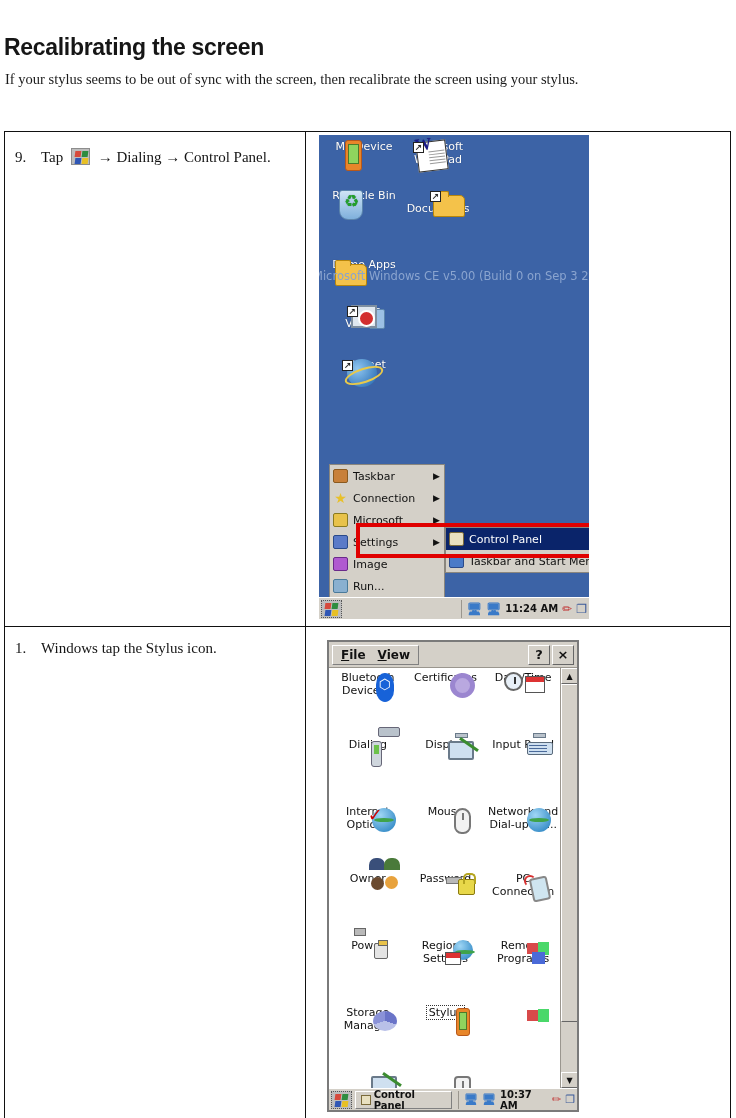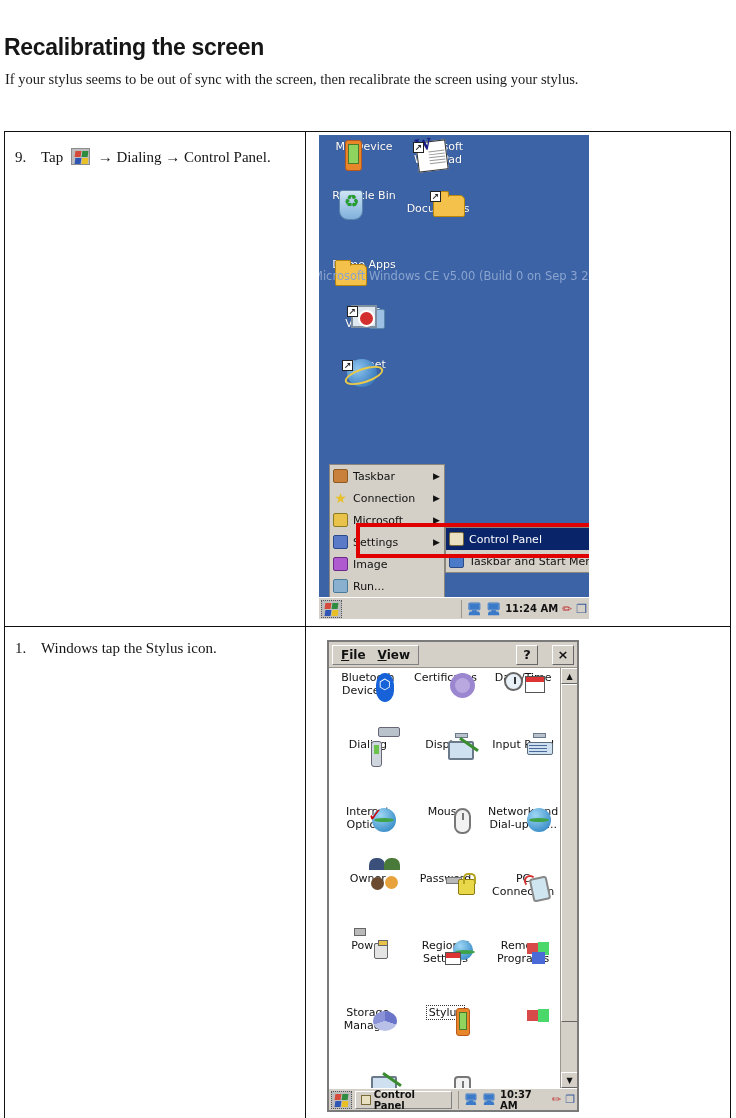--- a/index.html
+++ b/index.html
@@ -140,21 +140,21 @@
   .tb-tray { display:flex; align-items:center; gap:4px; border-left:1px solid #9a968e; padding-left:5px; height:18px; }
   .tb-btn { height:18px; display:flex; align-items:center; gap:3px; padding:0 5px; background:#d4d0c8; border:1px solid #fff; border-right-color:#808080; border-bottom-color:#808080; }
 
   
   .shot2 {
     position:absolute; left:322px; top:508px;
     width:252px; height:472px;
     background:#fff; border:2px solid #7a7a7a;
     font-family:"DejaVu Sans", sans-serif; overflow:hidden;
   }
-  .cp-title { height:26px; background:#d4d0c8; display:flex; align-items:center; padding:2px 3px; gap:14px; border-bottom:1px solid #9a968e; }
+  .cp-title { height:26px; background:#d4d0c8; display:flex; align-items:center; padding:2px 3px; gap:2px; border-bottom:1px solid #9a968e; }
   .cp-menu { display:flex; gap:12px; background:#d4d0c8; border:1.5px solid #fff; border-right-color:#808080; border-bottom-color:#808080; padding:2px 8px; font-size:12px; font-weight:bold; }
   .cp-menu span u { text-decoration:underline; }
   .cp-fill { flex:1; }
   .cp-btn { width:22px; height:20px; background:#d4d0c8; border:1.5px solid #fff; border-right-color:#666; border-bottom-color:#666; display:flex; align-items:center; justify-content:center; font-size:13px; font-weight:bold; }
   .cp-body { position:relative; height:420px; background:#fff; overflow:hidden; }
   .cp-grid { display:grid; grid-template-columns:repeat(3,1fr); padding:4px 0 0 0; }
   .cp-item { text-align:center; font-size:11px; line-height:12.5px; color:#111; padding-bottom:4px; height:67px; }
   .cp-item .gfx { width:34px; height:32px; margin:1px auto 1px; position:relative; }
   .cp-scroll { position:absolute; right:0; top:0; width:17px; height:420px; background:#d4d0c8; border-left:1px solid #9a968e; }
   .sc-btn { width:17px; height:16px; background:#d4d0c8; border:1.5px solid #fff; border-right-color:#666; border-bottom-color:#666; display:flex; align-items:center; justify-content:center; font-size:8px; }

